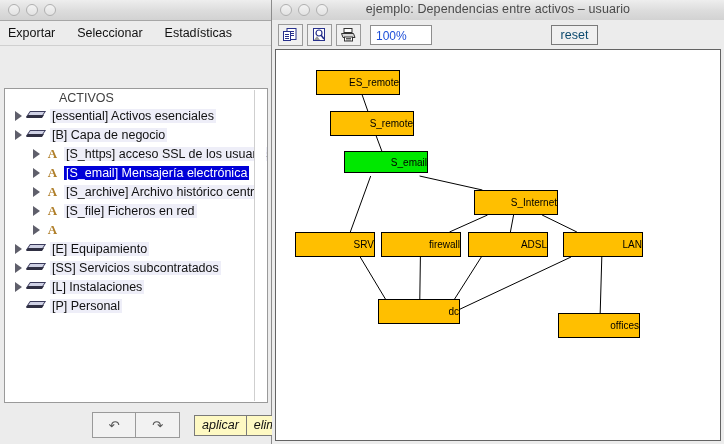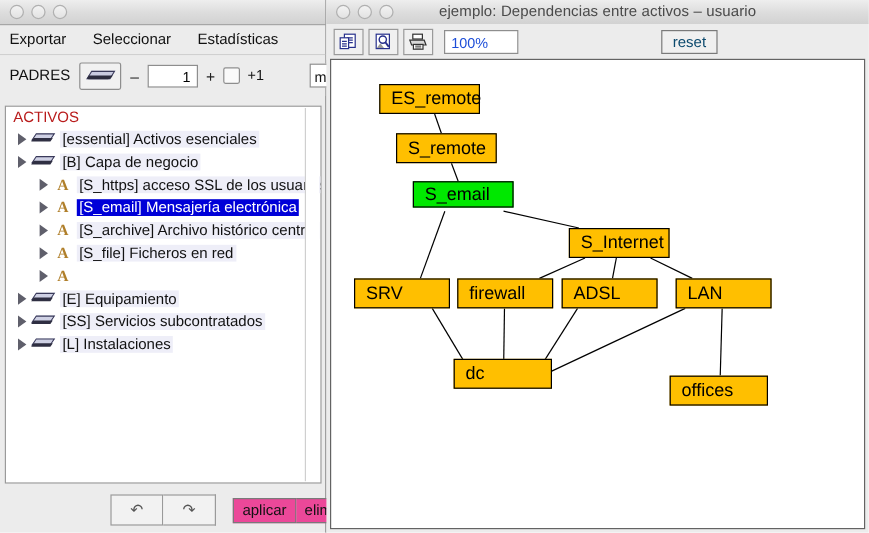--- a/index.html
+++ b/index.html
@@ -77,21 +77,21 @@
     background:#fff;border:1px solid #8e8e8e;box-sizing:border-box;
     font-size:12px;line-height:20px;padding-left:3px;color:#111;overflow:hidden;
   }
 
   .tree-panel{
     position:absolute;left:4px;top:88px;width:264px;height:315px;
     background:#fff;border:1px solid #9a9a9a;box-sizing:border-box;
     overflow:hidden;
   }
   .tree-head{
-    font-size:12.5px;color:#b91c1c;padding:2px 0 1px 6px;
+    font-size:12.5px;color:#404040;padding:2px 0 1px 6px;margin-left:48px;
   }
   .row{
     height:19px;display:flex;align-items:center;font-size:12.5px;color:#111;
     white-space:nowrap;
   }
   .row .arrow{
     width:11px;height:11px;flex:0 0 11px;position:relative;margin-right:3px;
   }
   .arrow.right:before{
     content:"";position:absolute;left:2px;top:1px;
@@ -133,23 +133,23 @@
   }
   .undo-grp{display:flex;margin-left:92px;}
   .ubtn{
     width:44px;height:26px;background:#f2f2f2;border:1px solid #9a9a9a;
     display:flex;align-items:center;justify-content:center;font-size:13px;color:#555;
     box-sizing:border-box;
   }
   .ubtn+.ubtn{border-left:none;}
   .act-grp{display:flex;margin-left:14px;}
   .abtn{
-    height:21px;background:#ec4899;border:1px solid #7a7a7a;
+    height:21px;background:#fef9c3;border:1px solid #7a7a7a;
     display:flex;align-items:center;justify-content:center;
-    font-size:12.5px;color:#111;padding:0 7px;box-sizing:border-box;
+    font-size:12.5px;color:#111;padding:0 7px;box-sizing:border-box;font-style:italic;
   }
   .abtn+.abtn{border-left:none;}
 
   
   #right-window{
     position:absolute;left:272px;top:0;width:452px;height:444px;
     background:#ececec;
   }
   #right-window .titlebar{border-bottom:none;}
   #right-window .tb-title{text-align:center;padding-right:0;}
@@ -171,22 +171,23 @@
     background:#f0f0f0;border:1px solid #7a7a7a;box-sizing:border-box;
     display:flex;align-items:center;justify-content:center;font-size:12.5px;color:#0c4a6e;
   }
 
   .canvas{
     position:absolute;left:3px;top:49px;width:446px;height:392px;
     background:#fff;border:1px solid #636363;box-sizing:border-box;overflow:hidden;
   }
   .gnode{
     position:absolute;border:1px solid #000;box-sizing:border-box;
-    display:flex;align-items:center;font-size:15px;color:#000;
+    display:flex;align-items:center;font-size:10px;color:#000;
     padding-left:9px;
+    justify-content:flex-end;
   }
   .gnode.amber{background:#ffbf00;}
   .gnode.green{background:#00e800;}
   svg.edges{position:absolute;left:0;top:0;width:444px;height:390px;}
 </style>
 </head>
 <body>
 
 <div id="root">
 
@@ -199,32 +200,20 @@
         <span class="light"></span>
       </div>
     </div>
 
     <div class="menubar">
       <span class="mi">Exportar</span>
       <span class="mi">Seleccionar</span>
       <span class="mi">Estadísticas</span>
     </div>
 
-    <div class="padres-bar">
-      <span class="padres-label">PADRES</span>
-      <span class="db-btn">
-        <span class="dbicon"></span>
-      </span>
-      <span class="minus">–</span>
-      <span class="num-field">1</span>
-      <span class="plus">+</span>
-      <span class="chk"></span>
-      <span class="plus1">+1</span>
-      <span class="cut-field">m</span>
-    </div>
 
     <div class="tree-panel">
       <div class="tree-head">ACTIVOS</div>
 
       <div class="row indent1">
         <span class="arrow right"></span>
         <span class="ico-db"></span>
         <span class="lbl">[essential] Activos esenciales</span>
       </div>
       <div class="row indent1">
@@ -263,20 +252,25 @@
       </div>
       <div class="row indent1">
         <span class="arrow right"></span>
         <span class="ico-db"></span>
         <span class="lbl">[SS] Servicios subcontratados</span>
       </div>
       <div class="row indent1">
         <span class="arrow right"></span>
         <span class="ico-db"></span>
         <span class="lbl">[L] Instalaciones</span>
+      </div>
+      <div class="row indent1">
+        <span class="arrow none"></span>
+        <span class="ico-db"></span>
+        <span class="lbl">[P] Personal</span>
       </div>
 
       <div class="vscroll"></div>
     </div>
 
     <div class="bottom-bar">
       <div class="undo-grp">
         <span class="ubtn">↶</span>
         <span class="ubtn">↷</span>
       </div>

